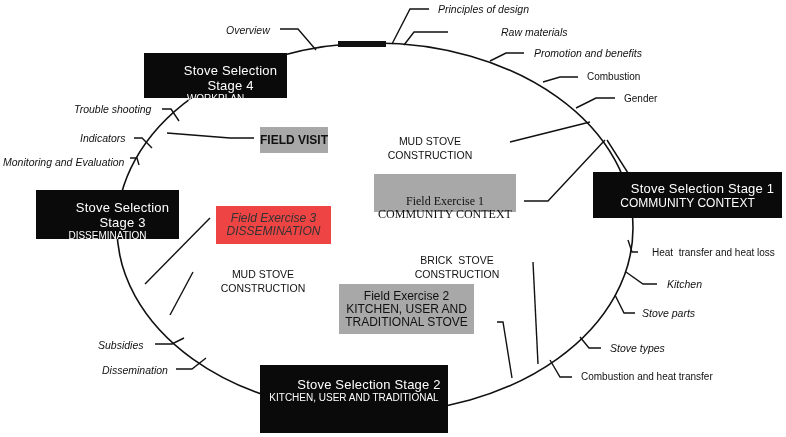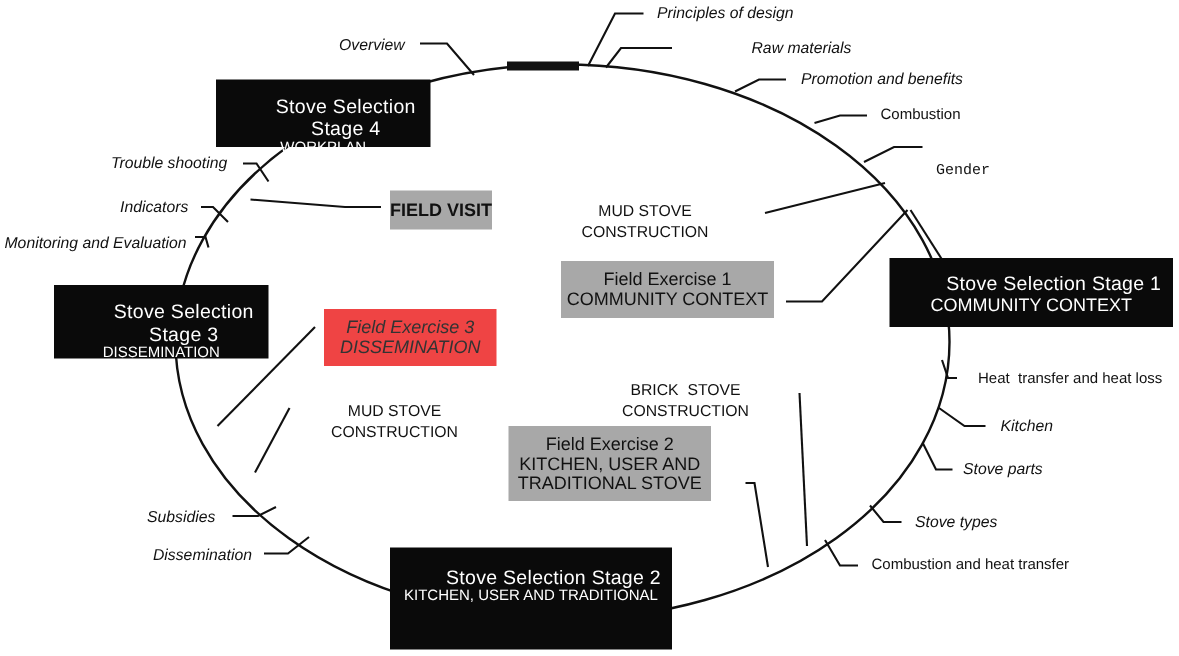--- a/index.html
+++ b/index.html
@@ -72,21 +72,21 @@
   <span class="s" style="font-size:12px;">COMMUNITY CONTEXT</span>
 </div>
 <div class="stage" style="left:260px;top:365px;width:188px;height:68px;padding-top:12px;">
   <span class="t">Stove Selection Stage 2</span>
   <span class="s">KITCHEN, USER AND TRADITIONAL</span>
 </div>
 
 <div class="fx" style="left:260px;top:127px;width:68px;height:26px;padding-top:7px;font-weight:bold;">
   <span>FIELD VISIT</span>
 </div>
-<div class="fx" style="left:374px;top:174px;width:142px;height:38px;padding-top:6px;">
+<div class="fx" style="left:374px;top:174px;width:142px;height:38px;padding-top:21px;font-family:Liberation Serif, serif;">
   <div>Field Exercise 1</div>
   <div>COMMUNITY CONTEXT</div>
 </div>
 <div class="fx" style="left:339px;top:284px;width:135px;height:50px;padding-top:6px;">
   <div>Field Exercise 2</div>
   <div>KITCHEN, USER AND</div>
   <div>TRADITIONAL STOVE</div>
 </div>
 <div class="fx it" style="left:216px;top:206px;width:115px;height:38px;padding-top:6px;background:#ef4444;color:#333;">
   <div>Field Exercise 3</div>
@@ -104,21 +104,21 @@
 <div class="center" style="left:213px;top:267px;width:100px;">
   <div>MUD STOVE</div>
   <div>CONSTRUCTION</div>
 </div>
 
 <span class="lbl it" style="left:226px;top:24px;">Overview</span>
 <span class="lbl it" style="left:438px;top:3px;">Principles of design</span>
 <span class="lbl it" style="left:457px;top:26px;margin-left:44px;">Raw materials</span>
 <span class="lbl it" style="left:534px;top:47px;">Promotion and benefits</span>
 <span class="lbl" style="left:587px;top:71px;font-size:10px;">Combustion</span>
-<span class="lbl" style="left:624px;top:109px;font-size:10px;font-family:Liberation Mono, monospace;">Gender</span>
+<span class="lbl" style="left:624px;top:93px;font-size:10px;">Gender</span>
 <span class="lbl" style="left:652px;top:247px;font-size:10px;white-space:pre;">Heat  transfer and heat loss</span>
 <span class="lbl it" style="left:667px;top:278px;">Kitchen</span>
 <span class="lbl it" style="left:642px;top:307px;">Stove parts</span>
 <span class="lbl it" style="left:610px;top:342px;">Stove types</span>
 <span class="lbl" style="left:581px;top:371px;font-size:10px;">Combustion and heat transfer</span>
 <span class="lbl it" style="left:98px;top:339px;">Subsidies</span>
 <span class="lbl it" style="left:102px;top:364px;">Dissemination</span>
 <span class="lbl it" style="left:3px;top:156px;">Monitoring and Evaluation</span>
 <span class="lbl it" style="left:80px;top:132px;">Indicators</span>
 <span class="lbl it" style="left:74px;top:103px;">Trouble shooting</span>

